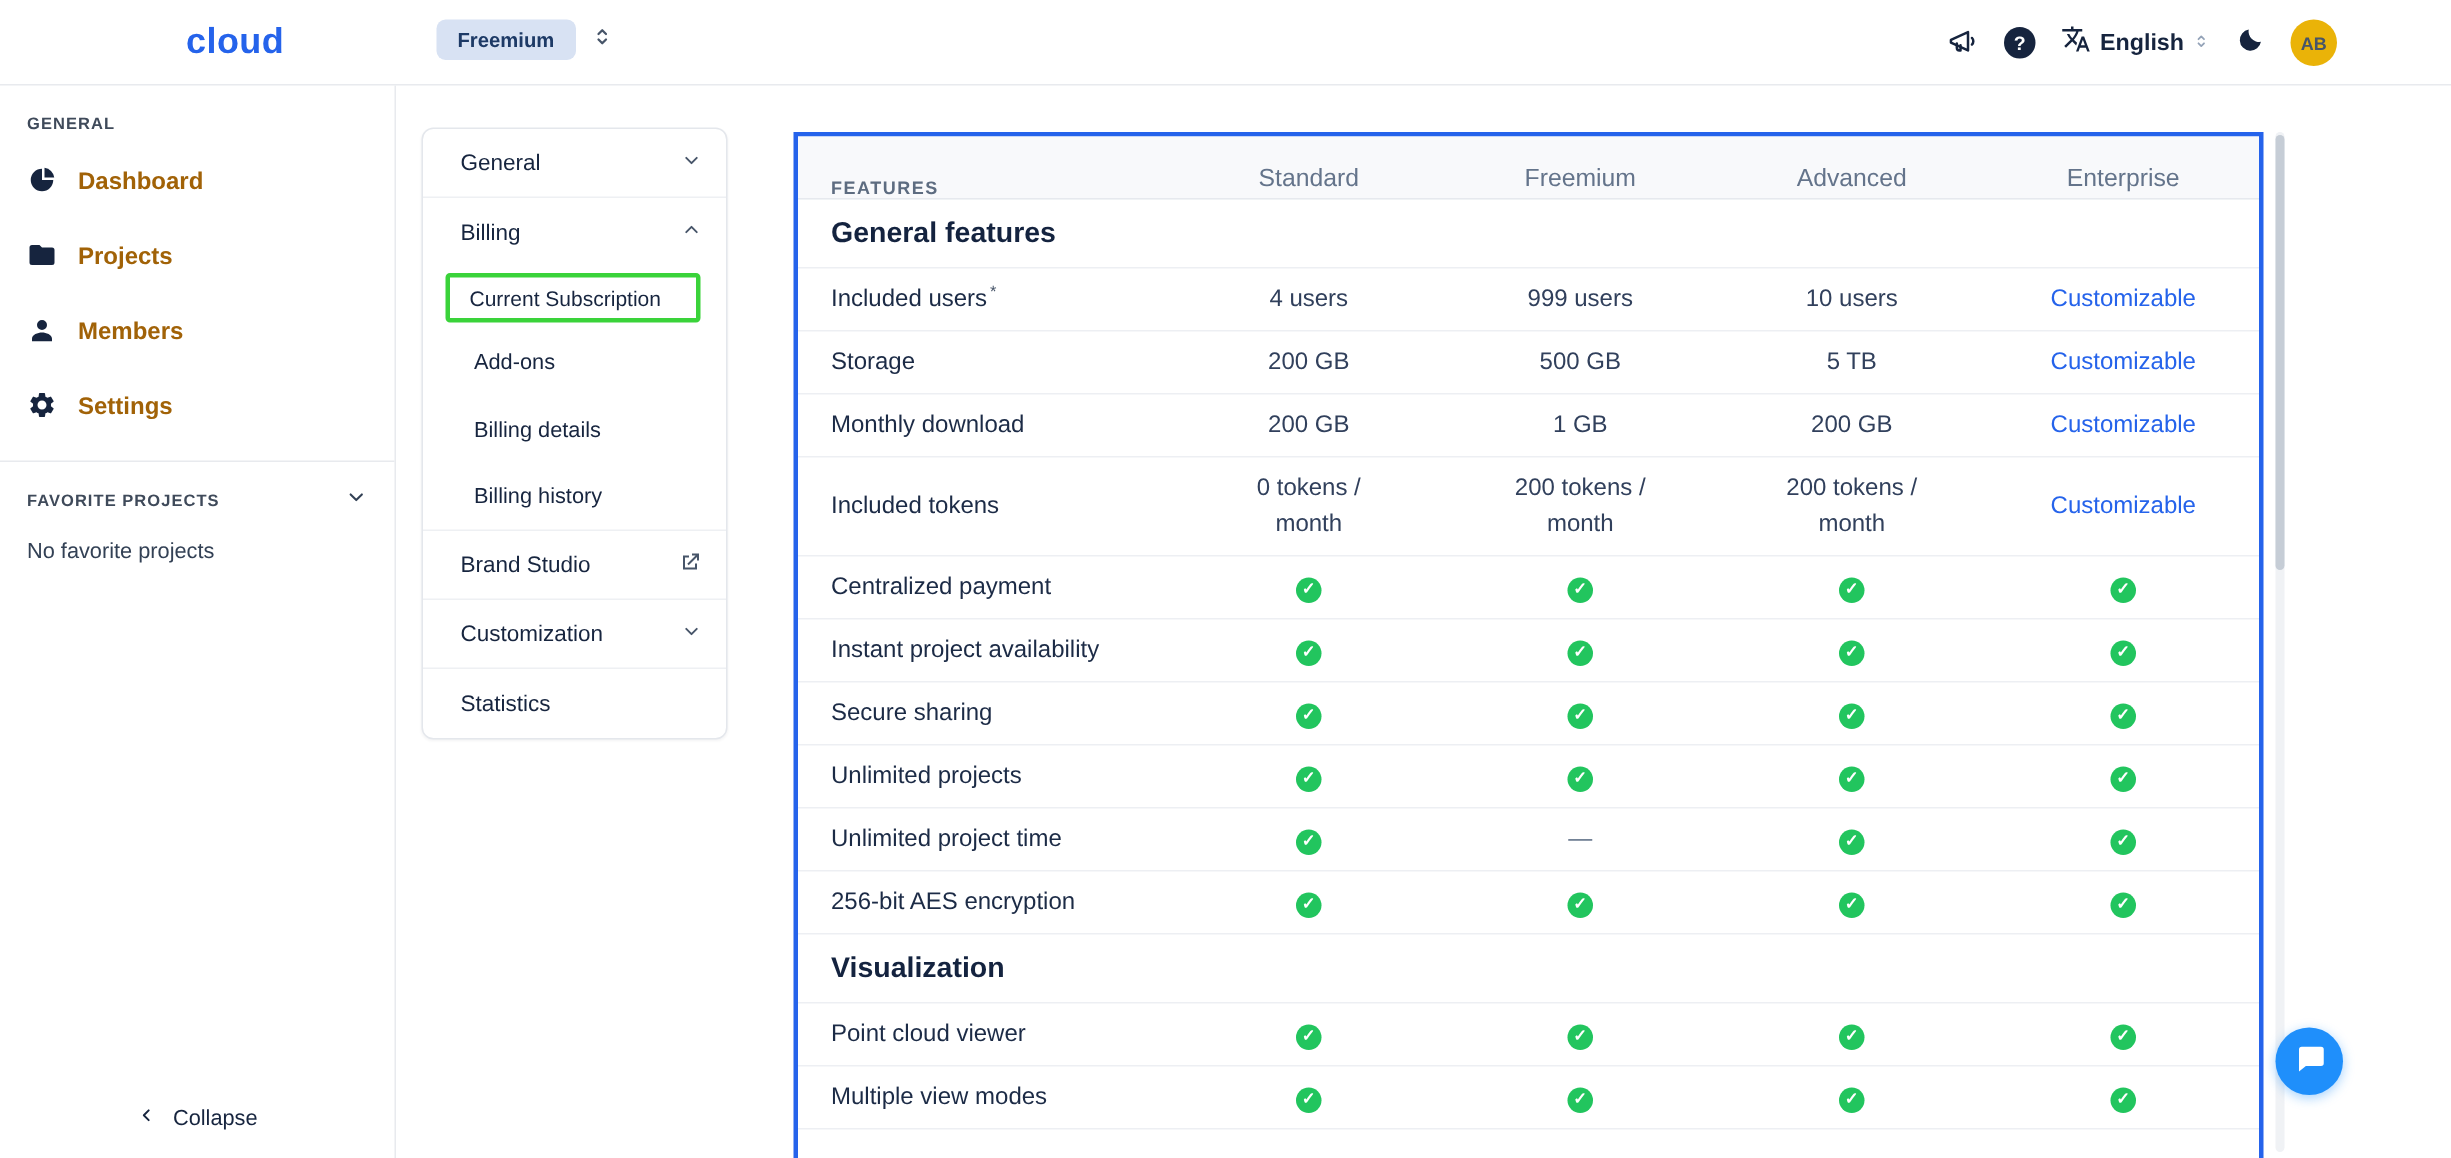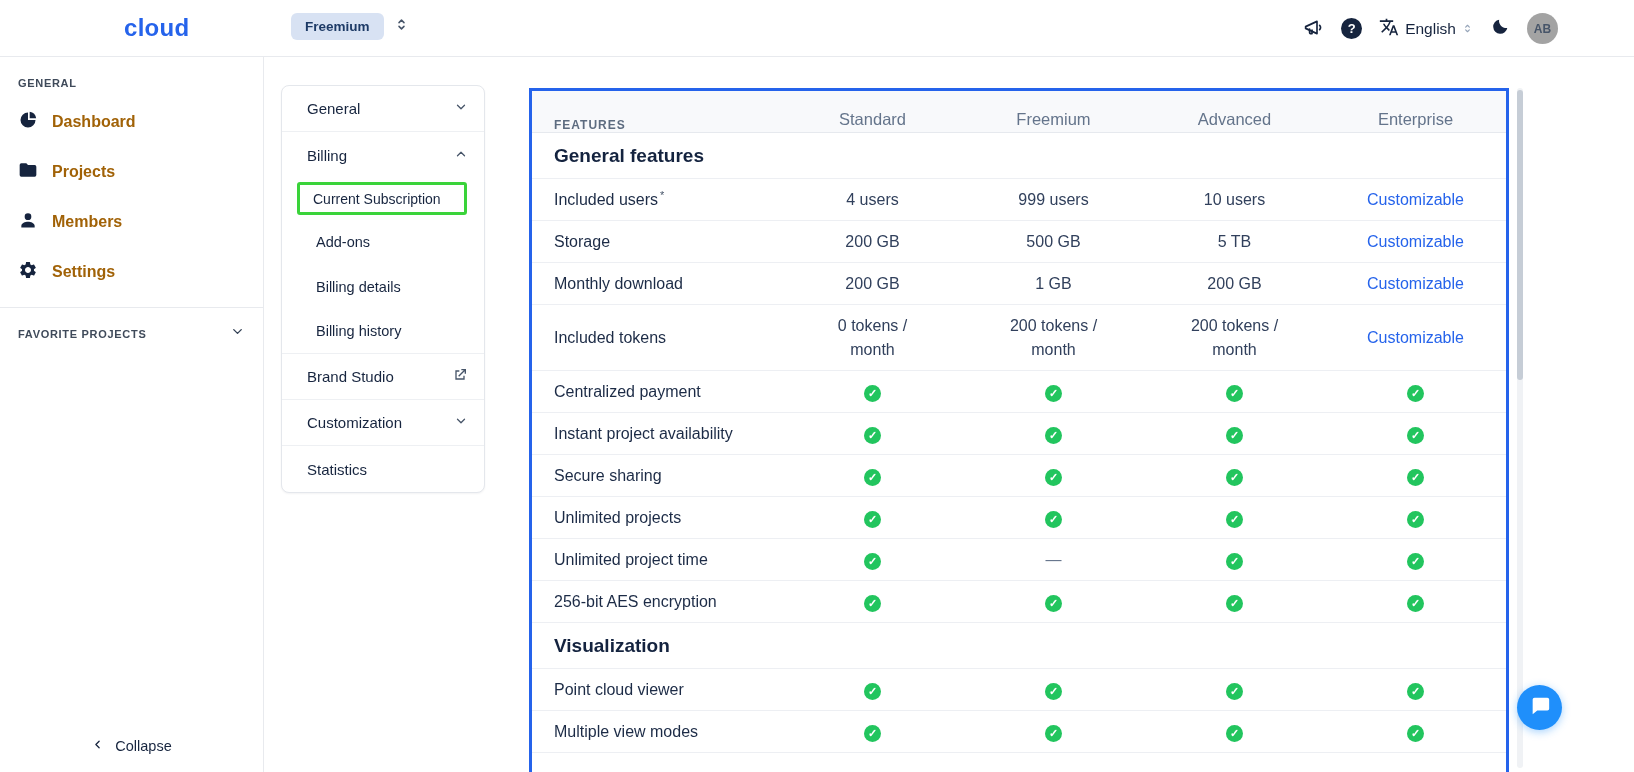--- a/index.html
+++ b/index.html
@@ -9,22 +9,22 @@
 
   
   .topbar { position: relative; height: 57px; border-bottom: 1px solid #e8eaee; background: #fff; }
   .logo { position: absolute; left: 124px; top: 14px; font-size: 24px; font-weight: 700; color: #2563eb; letter-spacing: .3px; cursor: pointer; }
   .plan-wrap { position: absolute; left: 291px; top: 13px; display: flex; align-items: center; gap: 10px; cursor: pointer; }
   .plan-badge { background: #d8e2f3; color: #1d3a66; font-size: 13.5px; font-weight: 700; padding: 6px 14px; border-radius: 6px; }
   .topbar-right { position: absolute; right: 76px; top: 0; height: 57px; display: flex; align-items: center; gap: 17px; }
   .tb-icon-btn { display: flex; align-items: center; justify-content: center; cursor: pointer; background: none; border: none; padding: 0; }
   .help-circle { width: 21px; height: 21px; border-radius: 50%; background: #16243e; color: #fff; font-size: 13px; font-weight: 700; display: flex; align-items: center; justify-content: center; }
   .lang-btn { display: flex; align-items: center; gap: 6px; cursor: pointer; }
-  .lang-label { font-size: 15.5px; font-weight: 400; color: #16243e; }
-  .avatar { width: 31px; height: 31px; border-radius: 50%; background: #a3a3a3; color: #475569; font-size: 12px; font-weight: 700; display: flex; align-items: center; justify-content: center; cursor: pointer; }
+  .lang-label { font-size: 15.5px; font-weight: 700; color: #16243e; }
+  .avatar { width: 31px; height: 31px; border-radius: 50%; background: #eab308; color: #475569; font-size: 12px; font-weight: 700; display: flex; align-items: center; justify-content: center; cursor: pointer; }
 
   
   .main-body { display: flex; height: 715px; }
 
   
   .sidebar { position: relative; width: 264px; border-right: 1px solid #e8eaee; padding-top: 10px; flex: none; }
   .side-section-label { padding: 10px 18px 8px 18px; font-size: 11px; font-weight: 700; letter-spacing: .7px; color: #3f4a5a; }
   .side-item { display: flex; align-items: center; gap: 14px; height: 50px; padding: 0 18px; font-size: 16px; font-weight: 700; color: #a16207; cursor: pointer; text-align: center; }
   .side-divider { border-top: 1px solid #e8eaee; margin: 10px 0 4px 0; }
   .fav-header { display: flex; align-items: center; justify-content: space-between; padding: 12px 18px; cursor: pointer; }
@@ -164,20 +164,21 @@
       <div class="side-divider"></div>
 
       <div class="fav-header">
         <span class="side-section-label" style="padding:0;">FAVORITE PROJECTS</span>
         <span>
           <svg width="15" height="15" viewBox="0 0 24 24" fill="none" stroke="#334155" stroke-width="2.2" stroke-linecap="round" stroke-linejoin="round">
               <path d="M6 9l6 6 6-6"></path>
             </svg>
         </span>
       </div>
+      <div class="fav-empty">No favorite projects</div>
 
       <button class="collapse-btn">
         <span>
           <svg width="13" height="13" viewBox="0 0 24 24" fill="none" stroke="#17253f" stroke-width="2.4" stroke-linecap="round" stroke-linejoin="round">
               <path d="M15 6l-6 6 6 6"></path>
             </svg>
         </span>
         <span>Collapse</span>
       </button>
     </aside>

